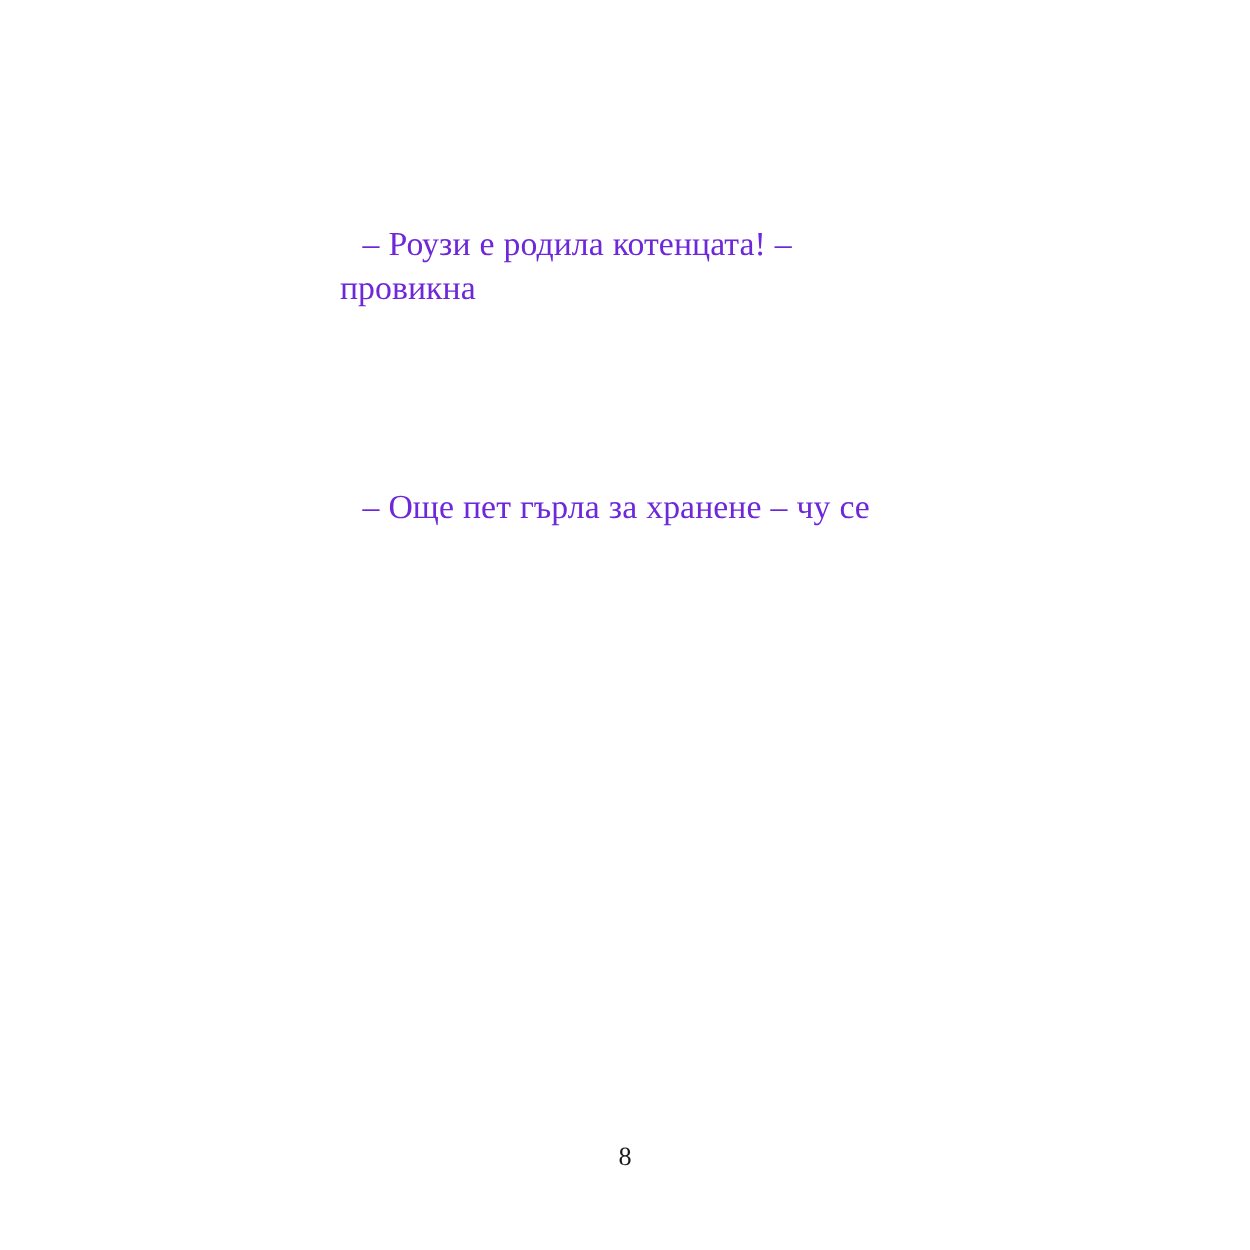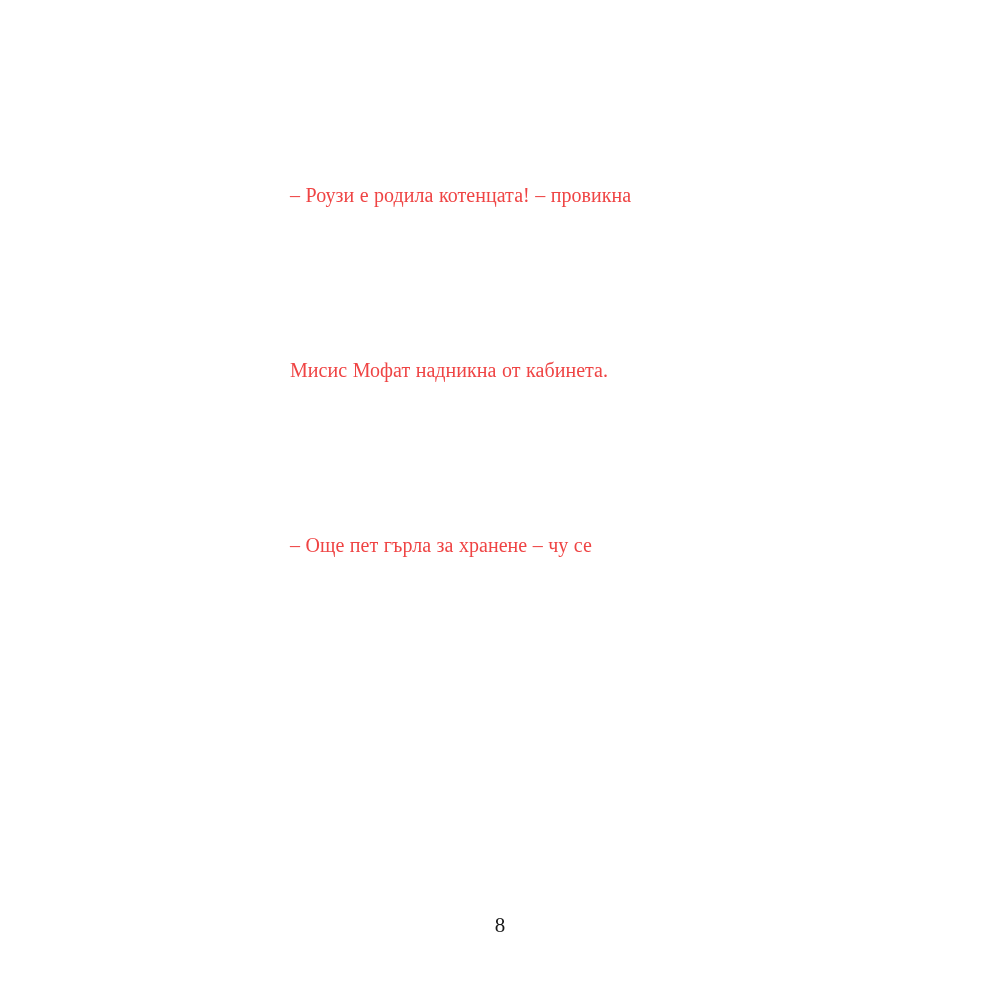--- a/index.html
+++ b/index.html
@@ -30,26 +30,26 @@
   
   .text-block {
     position: absolute;
     left: 272px;
     top: 108px;
     width: 468px;
   }
 
   .para {
     margin: 0;
-    font-size: 20px;
+    font-size: 27px;
     line-height: 35px;
     letter-spacing: 0.05px;
     word-spacing: 0.4px;
     text-align: left;
-    color: #ef4444;
+    color: #6d28d9;
     white-space: pre-wrap;
   }
 
   .para .line {
     display: block;
   }
 
   
   .para .line.indent {
     text-indent: 18px;
@@ -72,23 +72,20 @@
 <body>
 
 <div class="page">
 
   <div class="text-block">
 
     <p class="para">
       <span class="line indent">– Роузи е родила котенцата! – провикна</span>
     </p>
 
-    <p class="para">
-      <span class="line indent">Мисис Мофат надникна от кабинета.</span>
-    </p>
 
 
 
     <p class="para">
       <span class="line indent">– Още пет гърла за хранене – чу се</span>
       
     </p>
 
   </div>
 

